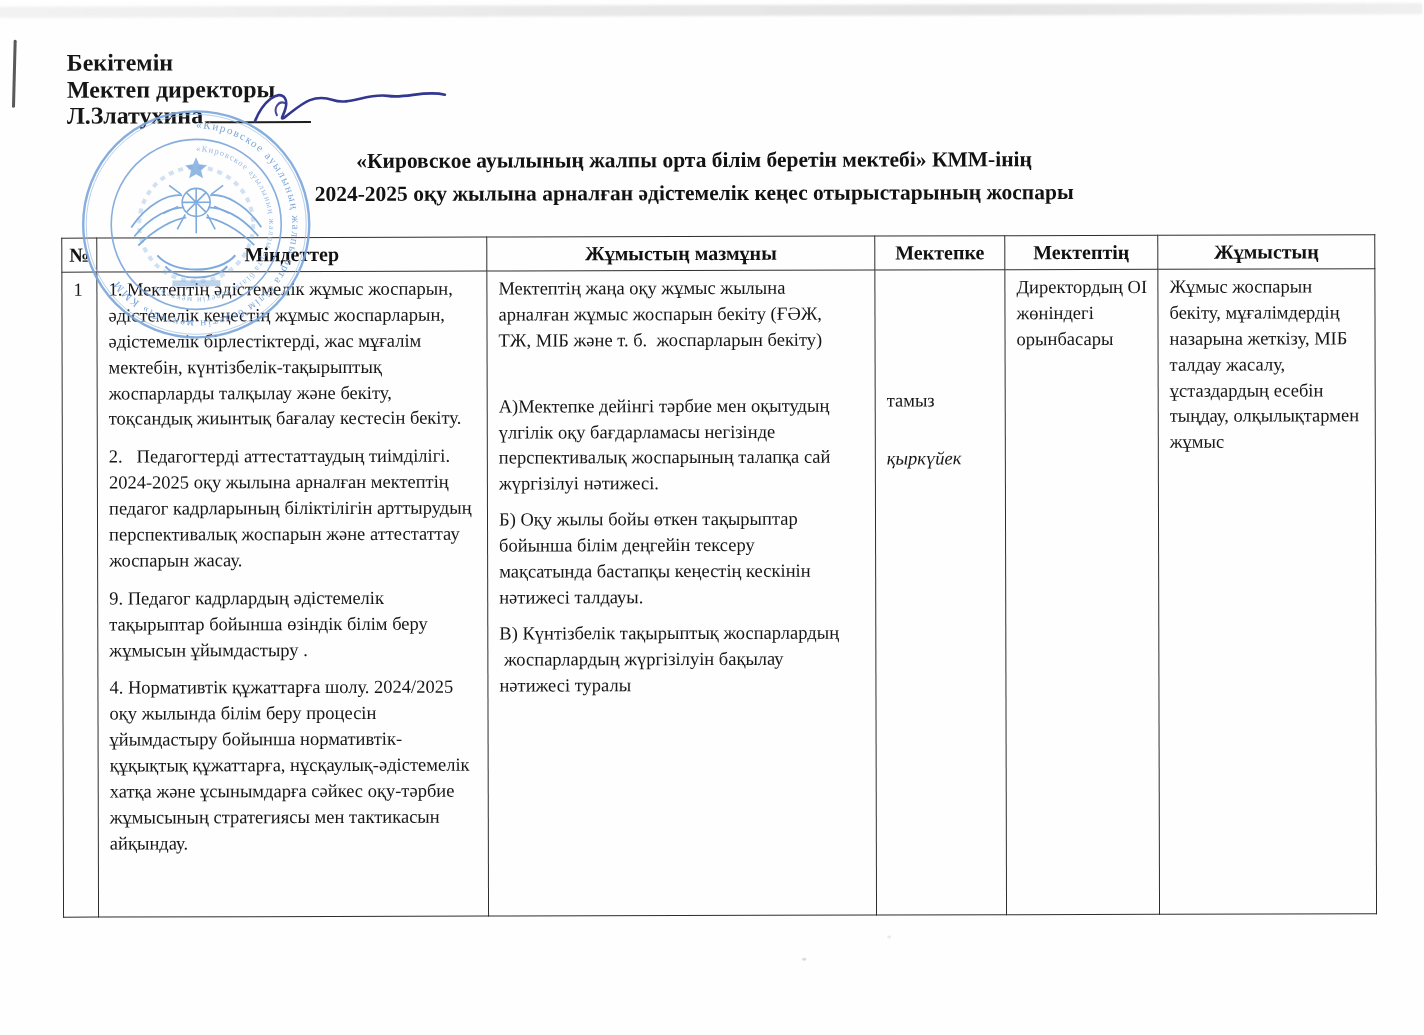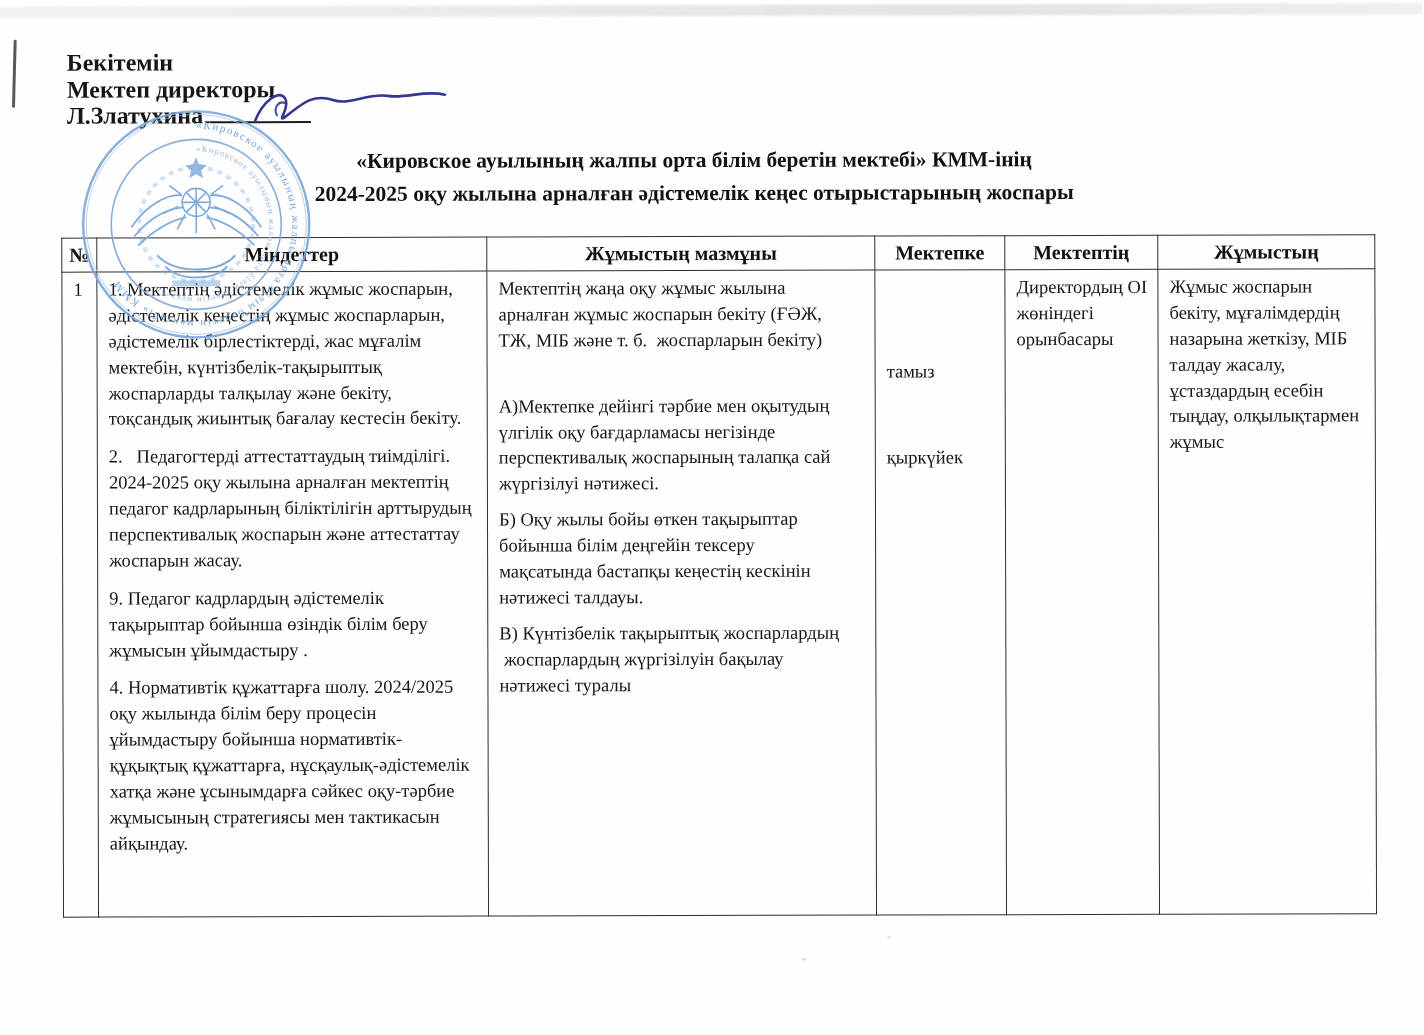--- a/index.html
+++ b/index.html
@@ -37,22 +37,22 @@
   table.plan{border-collapse:collapse;table-layout:fixed;position:absolute;left:62px;top:236px;width:1313px;z-index:1;background:transparent;}
   table.plan th,table.plan td{border:1.7px solid #2e2e2e;vertical-align:top;overflow:hidden;}
   table.plan th{font-weight:bold;font-size:20px;text-align:center;padding:4px 2px;line-height:25px;height:25px;color:#111;}
   table.plan td{font-size:18.5px;line-height:1.4;padding:5px 10px 6px 11px;}
   tr.body-row{height:645px;}
   td.cell-num{text-align:left;padding-left:8px;}
   .cell-tasks p{margin:0 0 12px 0;}
   .cell-content p{margin:0 14px 10px 0;}
   .cell-content p.gap-after{margin-bottom:40px;}
   .cell-term p{margin:0;}
-  .cell-term .term-1{margin-top:84px;}
-  .cell-term .term-2{margin-top:60px;}
+  .cell-term .term-1{margin-top:113px;}
+  .cell-term .term-2{margin-top:32px;font-style:italic;}
   .cell-resp,.cell-result{line-height:1.42;}
 </style>
 </head>
 <body>
 
 <div class="page">
 
   <div class="scan-top-band"></div>
   <div class="scan-left-mark"></div>
   <div class="speck s1"></div>

